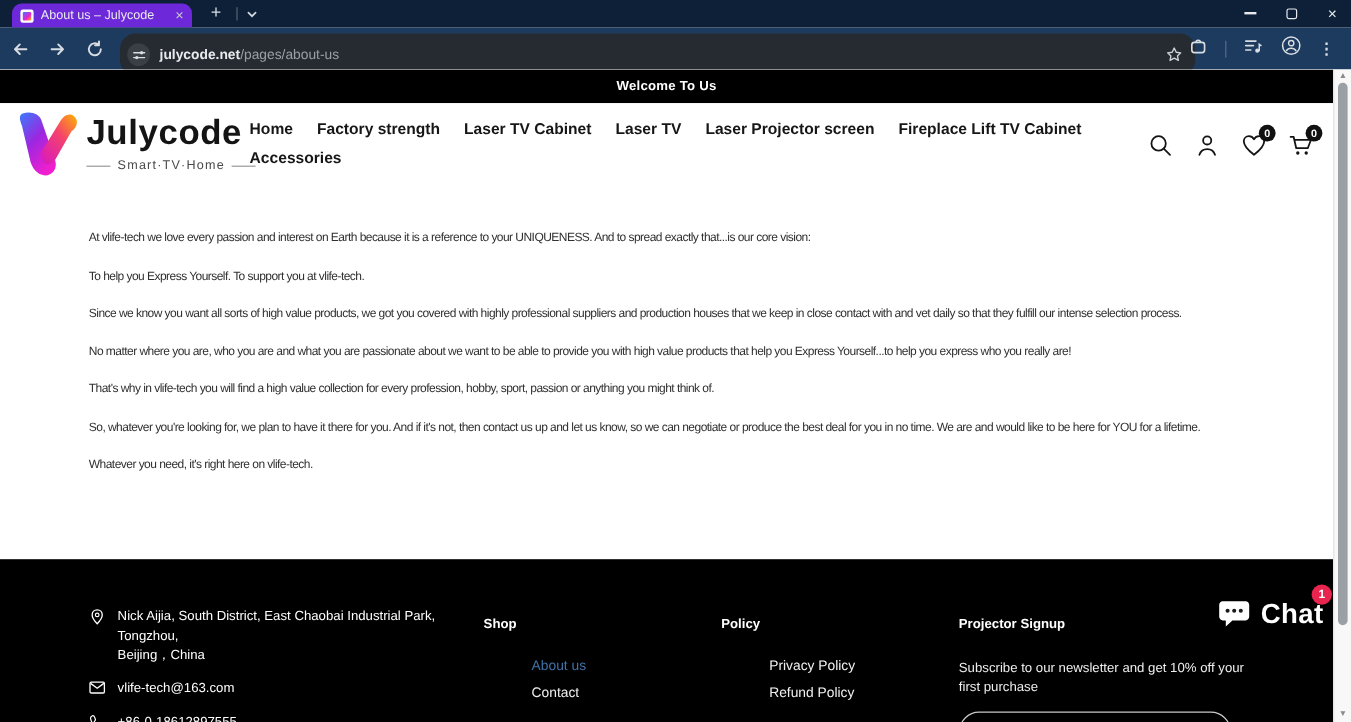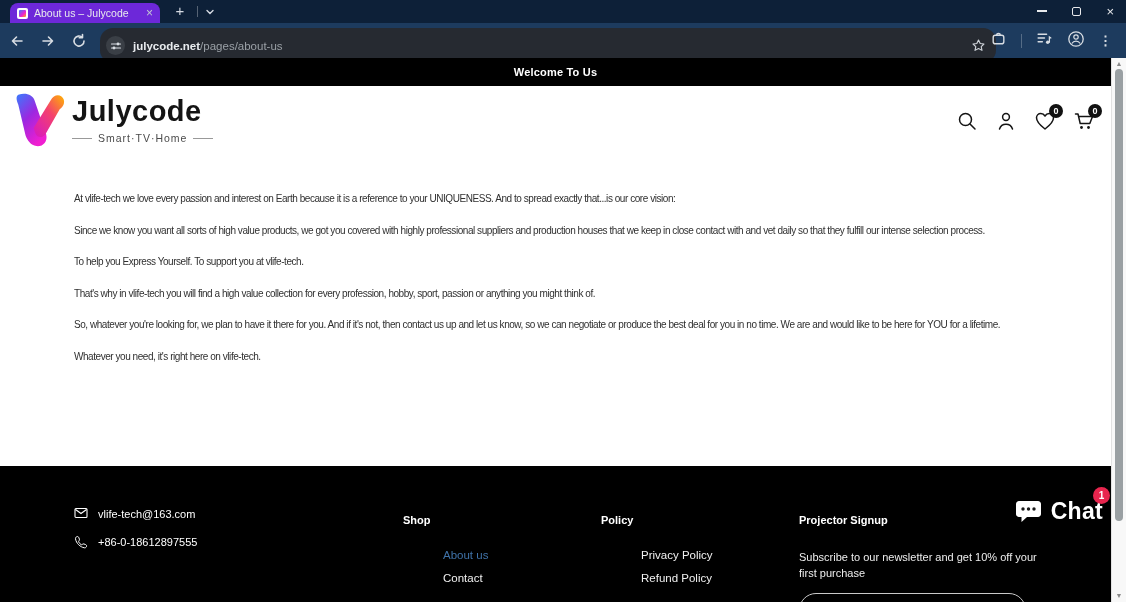--- a/index.html
+++ b/index.html
@@ -210,20 +210,29 @@
         <div>
           <div class="logo-name">Julycode</div>
           <div class="logo-tag">
             <span class="dash"></span>
             <span>Smart·TV·Home</span>
             <span class="dash"></span>
           </div>
         </div>
       </div>
 
+      <nav class="nav">
+        <a href="#">Home</a>
+        <a href="#">Factory strength</a>
+        <a href="#">Laser TV Cabinet</a>
+        <a href="#">Laser TV</a>
+        <a href="#">Laser Projector screen</a>
+        <a href="#">Fireplace Lift TV Cabinet</a>
+        <a href="#">Accessories</a>
+      </nav>
 
       <div class="hicons">
         <span class="hicon">
           <svg width="22" height="22" viewBox="0 0 22 22">
               <circle cx="9.5" cy="9.5" r="6" stroke="#141414" stroke-width="1.5" fill="none"></circle>
               <path d="M14 14 L19 19" stroke="#141414" stroke-width="1.5" stroke-linecap="round"></path>
             </svg>
         </span>
         <span class="hicon">
           <svg width="22" height="22" viewBox="0 0 22 22">
@@ -243,29 +252,37 @@
               <circle cx="8.5" cy="17.5" r="1.4" fill="#141414"></circle>
               <circle cx="15.5" cy="17.5" r="1.4" fill="#141414"></circle>
             </svg>
           <span class="badge">0</span>
         </span>
       </div>
     </div>
 
     <div class="main">
       <p>At vlife-tech we love every passion and interest on Earth because it is a reference to your UNIQUENESS. And to spread exactly that...is our core vision:</p>
+      <p>To help you Express Yourself. To support you at vlife-tech.</p>
       <p>Since we know you want all sorts of high value products, we got you covered with highly professional suppliers and production houses that we keep in close contact with and vet daily so that they fulfill our intense selection process.</p>
-      <p>To help you Express Yourself. To support you at vlife-tech.</p>
+      <p>No matter where you are, who you are and what you are passionate about we want to be able to provide you with high value products that help you Express Yourself...to help you express who you really are!</p>
       <p>That's why in vlife-tech you will find a high value collection for every profession, hobby, sport, passion or anything you might think of.</p>
       <p>So, whatever you're looking for, we plan to have it there for you. And if it's not, then contact us up and let us know, so we can negotiate or produce the best deal for you in no time. We are and would like to be here for YOU for a lifetime.</p>
       <p>Whatever you need, it's right here on vlife-tech.</p>
     </div>
 
     <div class="footer">
       <div class="f-contact">
+        <div class="c-row">
+          <svg width="14" height="14" viewBox="0 0 14 14">
+              <path d="M7 1.2 C9.4 1.2 11.2 3 11.2 5.4 C11.2 8.2 7 12.8 7 12.8 C7 12.8 2.8 8.2 2.8 5.4 C2.8 3 4.6 1.2 7 1.2 Z" stroke="#fff" stroke-width="1.1" fill="none"></path>
+              <circle cx="7" cy="5.4" r="1.5" stroke="#fff" stroke-width="1" fill="none"></circle>
+            </svg>
+          <span><span>Nick Aijia, South District, East Chaobai Industrial Park, Tongzhou,</span><br><span>Beijing，China</span></span>
+        </div>
         <div class="c-row">
           <svg width="14" height="12" viewBox="0 0 14 12">
               <rect x="1" y="1.5" width="12" height="9" rx="1" stroke="#fff" stroke-width="1.1" fill="none"></rect>
               <path d="M1.5 2.5 L7 6.5 L12.5 2.5" stroke="#fff" stroke-width="1.1" fill="none"></path>
             </svg>
           <span>vlife-tech@163.com</span>
         </div>
         <div class="c-row">
           <svg width="14" height="14" viewBox="0 0 14 14">
               <path d="M3 1.5 C3.8 1.3 4.5 1.8 4.8 2.6 L5.4 4.2 C5.6 4.8 5.4 5.5 4.9 5.9 C4.6 6.2 4.5 6.6 4.7 7 C5.3 8.2 6 9 7.2 9.6 C7.6 9.8 8 9.7 8.3 9.4 C8.7 8.9 9.4 8.7 10 9 L11.6 9.6 C12.4 9.9 12.8 10.7 12.5 11.5 C12.2 12.4 11.3 13 10.4 12.8 C6 12 2.3 8.3 1.5 3.9 C1.3 3 1.9 2 3 1.5 Z" stroke="#fff" stroke-width="1" fill="none"></path>

